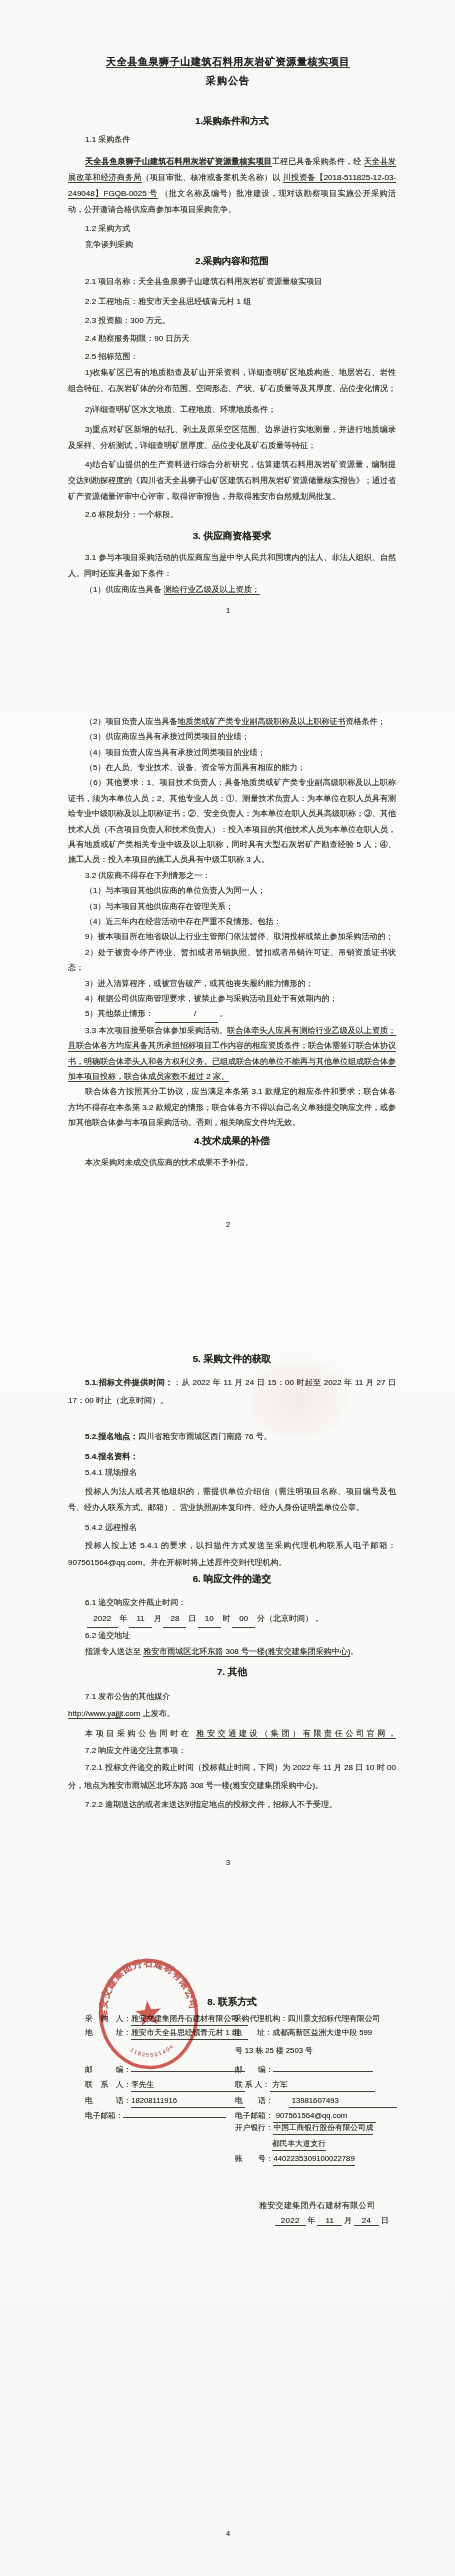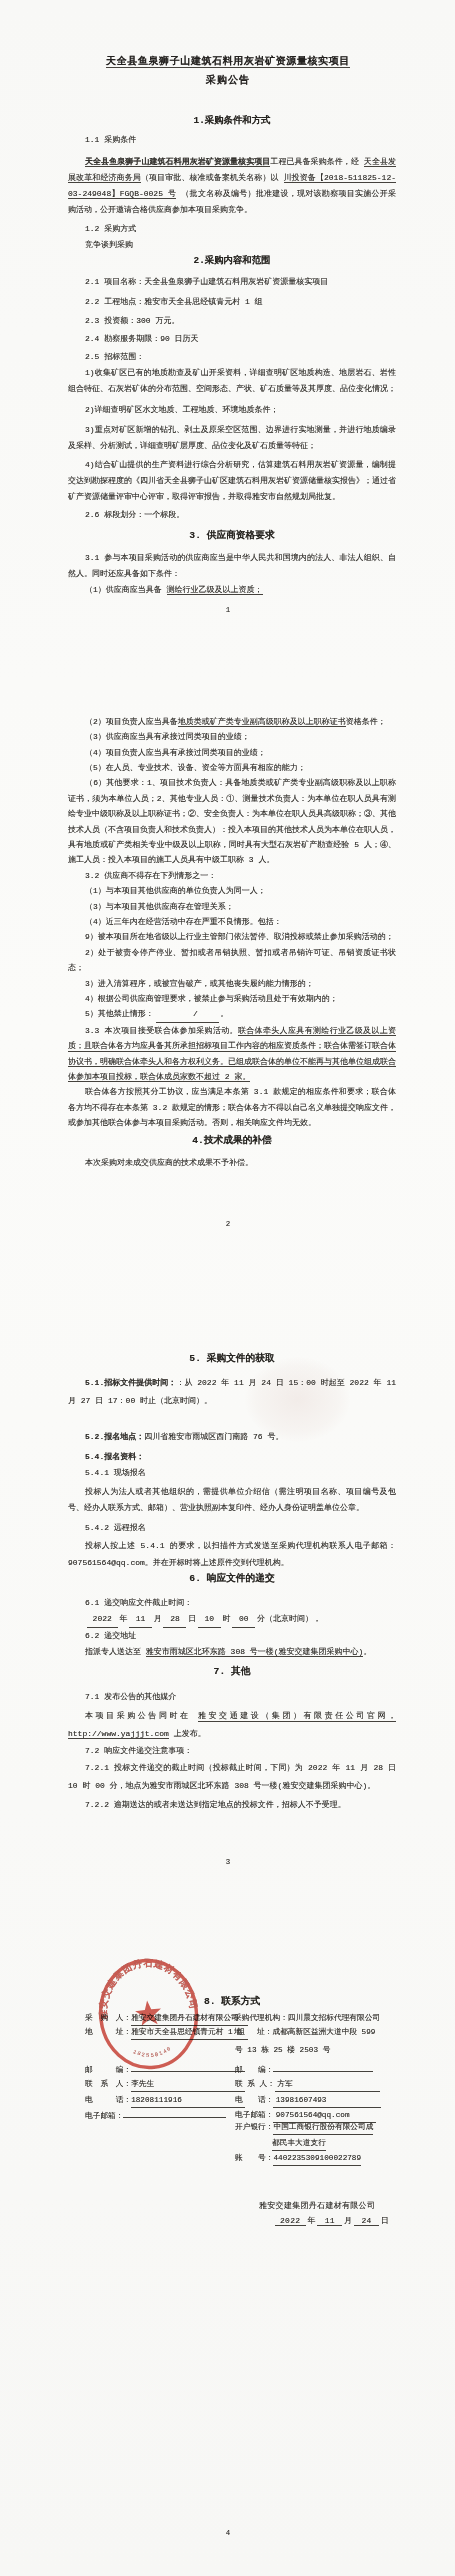--- a/index.html
+++ b/index.html
@@ -1,20 +1,20 @@
 <!DOCTYPE html>
 <html style="font-size:9px"><head>
 <meta charset="utf-8">
 <style>
   html,body{margin:0;padding:0;background:#eceae7;}
   .sheet{
     position:relative;width:456px;height:2576px;margin:0 auto;
     background:linear-gradient(#f8f8f6,#fbfbf9 40%,#f7f7f5);
     overflow:hidden;
-    font-family:Liberation Mono, monospace;
+    font-family:Liberation Sans, sans-serif;
     color:#33312d;
     text-shadow:0 0 0.3px rgba(52,50,46,.55);
   }
   .pagebox{position:absolute;left:0;width:456px;}
   .p{font-size:8px;line-height:16px;margin:0 60px 0 68px;text-align:justify;}
   .ind{text-indent:17px;}
   .sub{margin-left:85px;text-align:left;}
   .lh27{line-height:15.4px;}
   .lh30{line-height:17px;}
   .lh31{line-height:17.7px;}
@@ -126,25 +126,25 @@
     <div class="p sub">
       <span class="un w54">2022</span><span>年</span><span class="un w40">11</span><span>月</span><span class="un w40">28</span><span>日</span><span class="un w40">10</span><span>时</span><span class="un w40">00</span><span>分（北京时间），</span>
     </div>
     <div class="p sub">6.2 递交地址</div>
     <div class="p sub">
       <span>指派专人送达至 </span><span class="u">雅安市雨城区北环东路 308 号一楼(雅安交建集团采购中心)</span><span>。</span>
     </div>
 
     <div class="hd hd17" style="margin-top:4.6px;">7. 其他</div>
     <div class="p sub" style="margin-top:9.7px;">7.1 发布公告的其他媒介</div>
+    <div class="p lh31">
+      <span class="u">http://www.yajjjt.com</span><span> 上发布。</span>
+    </div>
     <div class="p ind lh31 jl" style="margin-top:2.3px;">
       <span>本项目采购公告同时在 </span><span class="u">雅安交通建设（集团）有限责任公司官网，</span>
-    </div>
-    <div class="p lh31">
-      <span class="u">http://www.yajjjt.com</span><span> 上发布。</span>
     </div>
     <div class="p sub">7.2 响应文件递交注意事项：</div>
     <div class="p ind lh32">7.2.1 投标文件递交的截止时间（投标截止时间，下同）为 2022 年 11 月 28 日 10 时 00 分，地点为雅安市雨城区北环东路 308 号一楼(雅安交建集团采购中心)。</div>
     <div class="p ind" style="margin-top:2.3px;">7.2.2 逾期送达的或者未送达到指定地点的投标文件，招标人不予受理。</div>
     <div class="pg" style="margin-top:44px;">3</div>
   </div>
 
   <div class="pagebox" style="top:1958px;height:618px;">
 
     <div class="hd hd17" style="margin-top:36px;">8. 联系方式</div>
@@ -177,21 +177,21 @@
     <div class="crow" style="left:235px;top:87px;">
       <span>号 13 栋 25 楼 2503 号</span>
     </div>
     <div class="crow" style="left:235px;top:106px;">
       <span>邮　　编：</span><span class="bl" style="width:100px;"></span>
     </div>
     <div class="crow" style="left:235px;top:121px;">
       <span>联 系 人：</span><span class="uvx" style="min-width:103px;padding-left:2.3px;">方军</span>
     </div>
     <div class="crow" style="left:235px;top:137px;">
-      <span>电　　话：</span><span class="uvx" style="min-width:105px;padding-left:2.3px;">13981607493</span>
+      <span>电　　话：</span><span class="uvx" style="min-width:105px;padding-left:2.3px;margin-left:16px;">13981607493</span>
     </div>
     <div class="crow" style="left:235px;top:152px;">
       <span>电子邮箱：</span><span class="uvx" style="min-width:100px;padding-left:2.3px;">907561564@qq.com</span>
     </div>
     <div class="crow" style="left:235px;top:164px;">
       <span>开户银行：</span><span class="uvx">中国工商银行股份有限公司成</span>
     </div>
     <div class="crow" style="left:272px;top:180px;">
       <span class="uvx">都民丰大道支行</span>
     </div>

